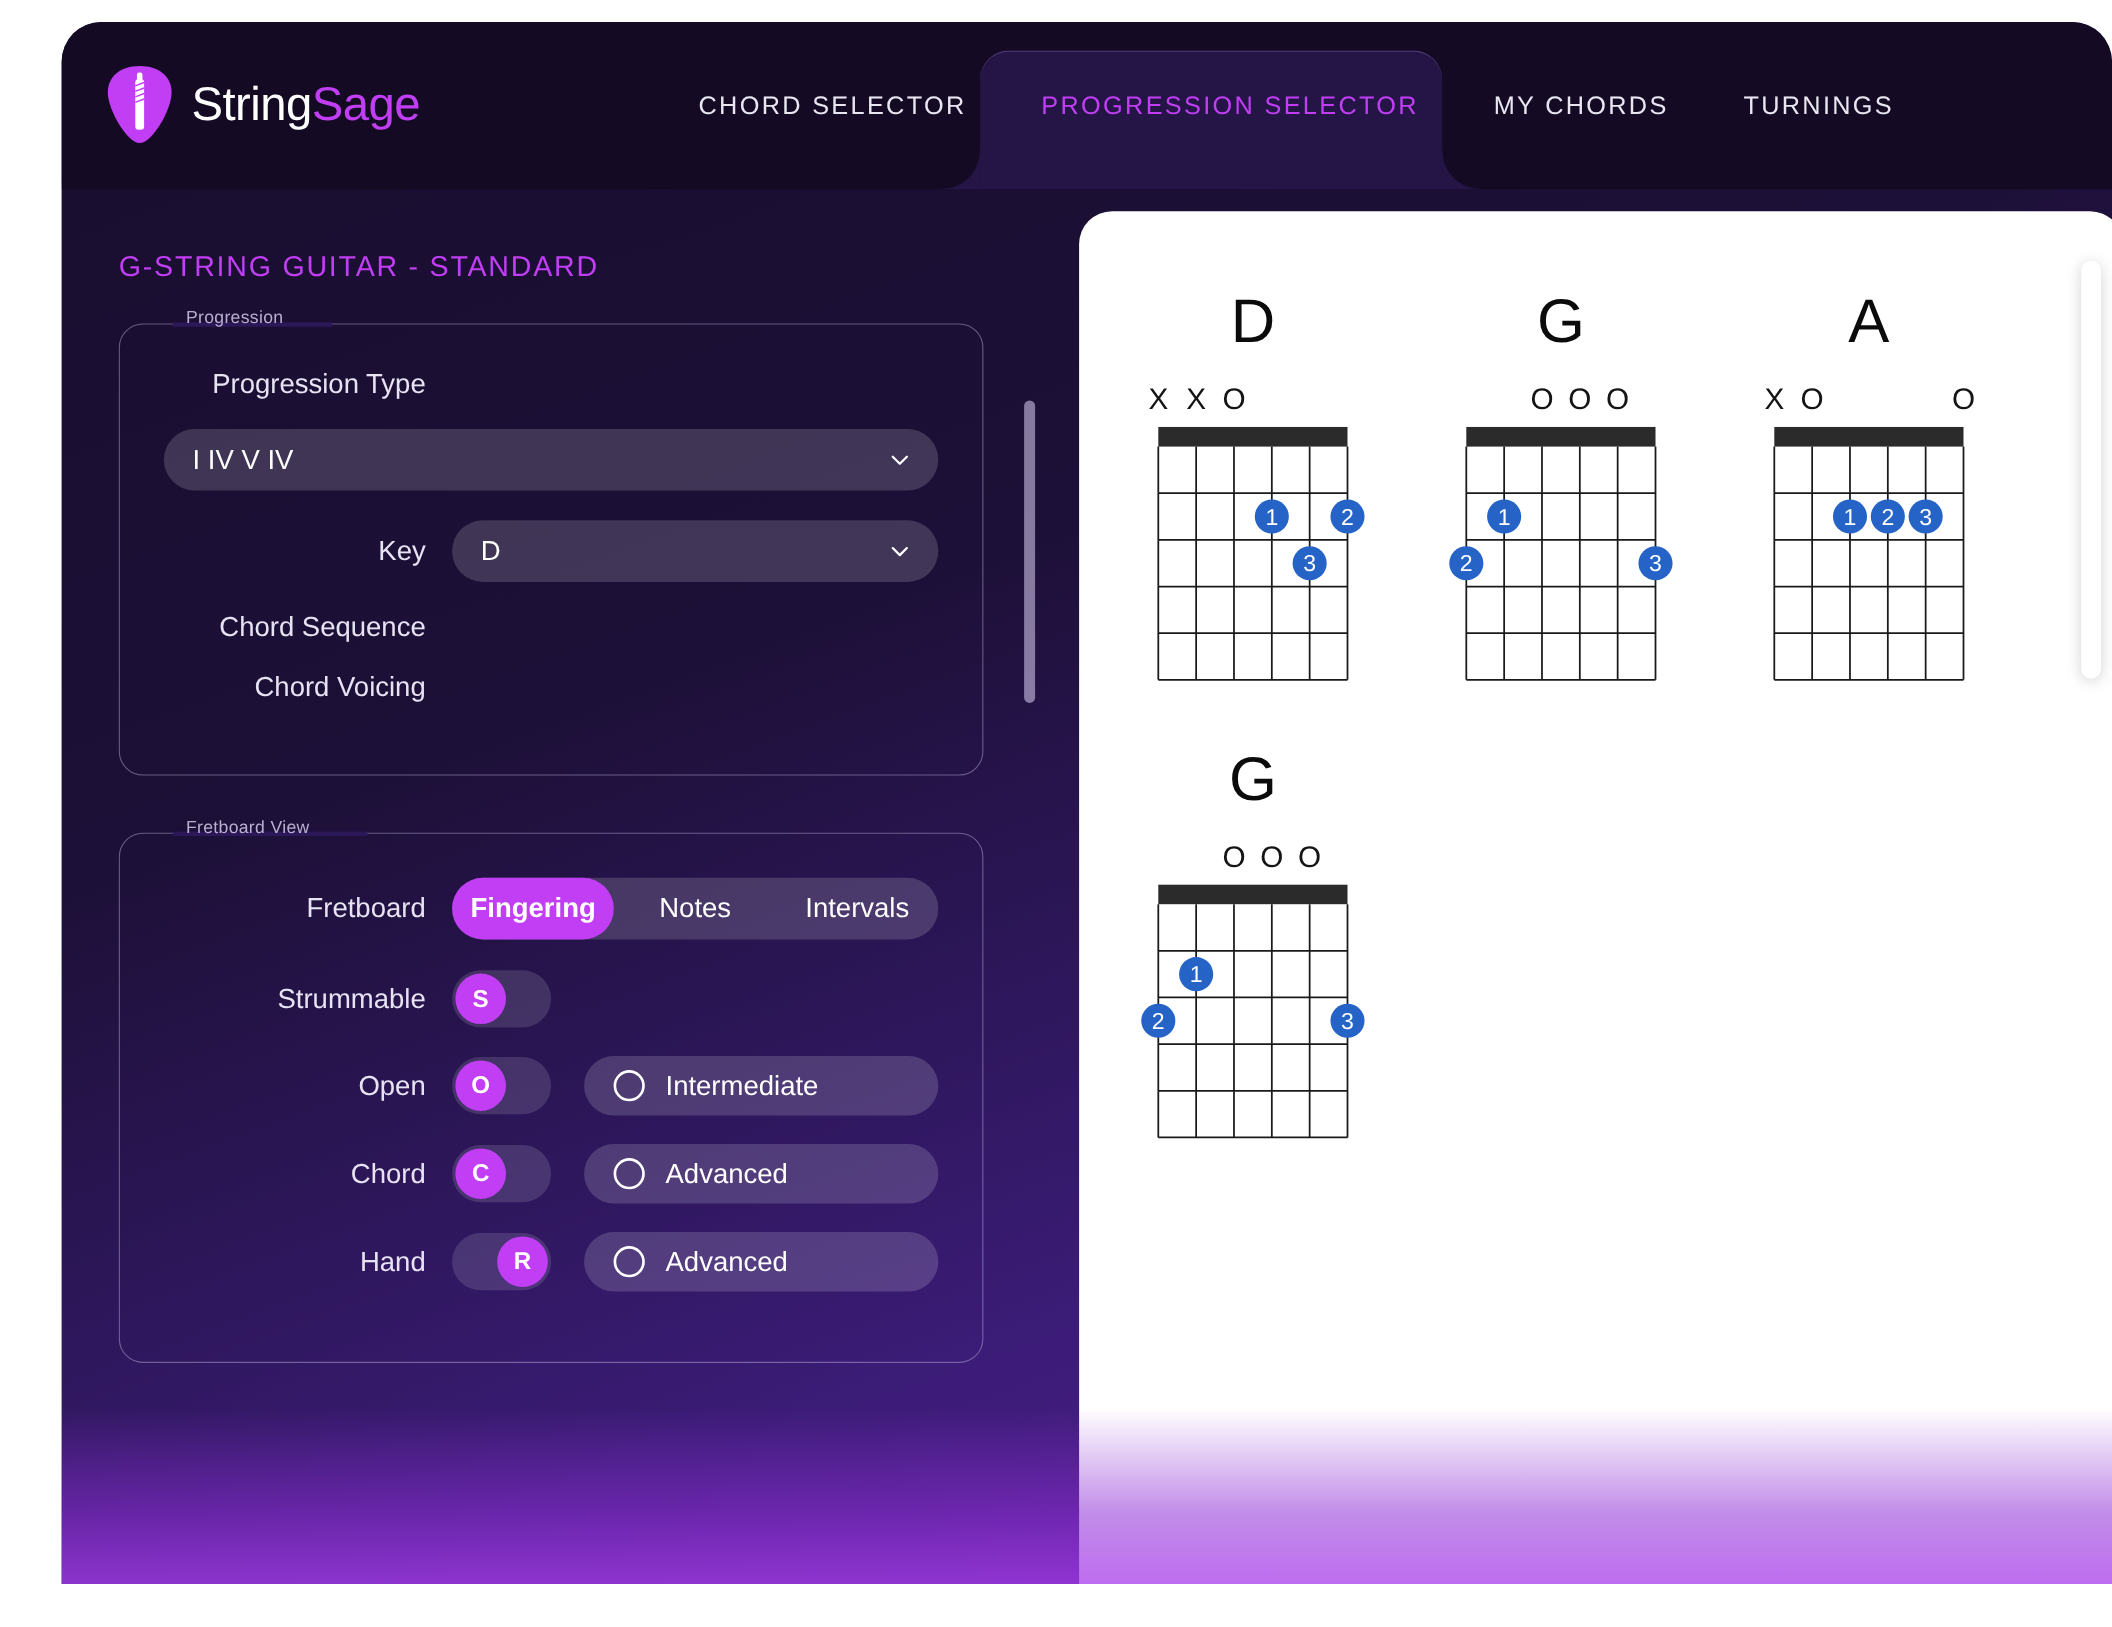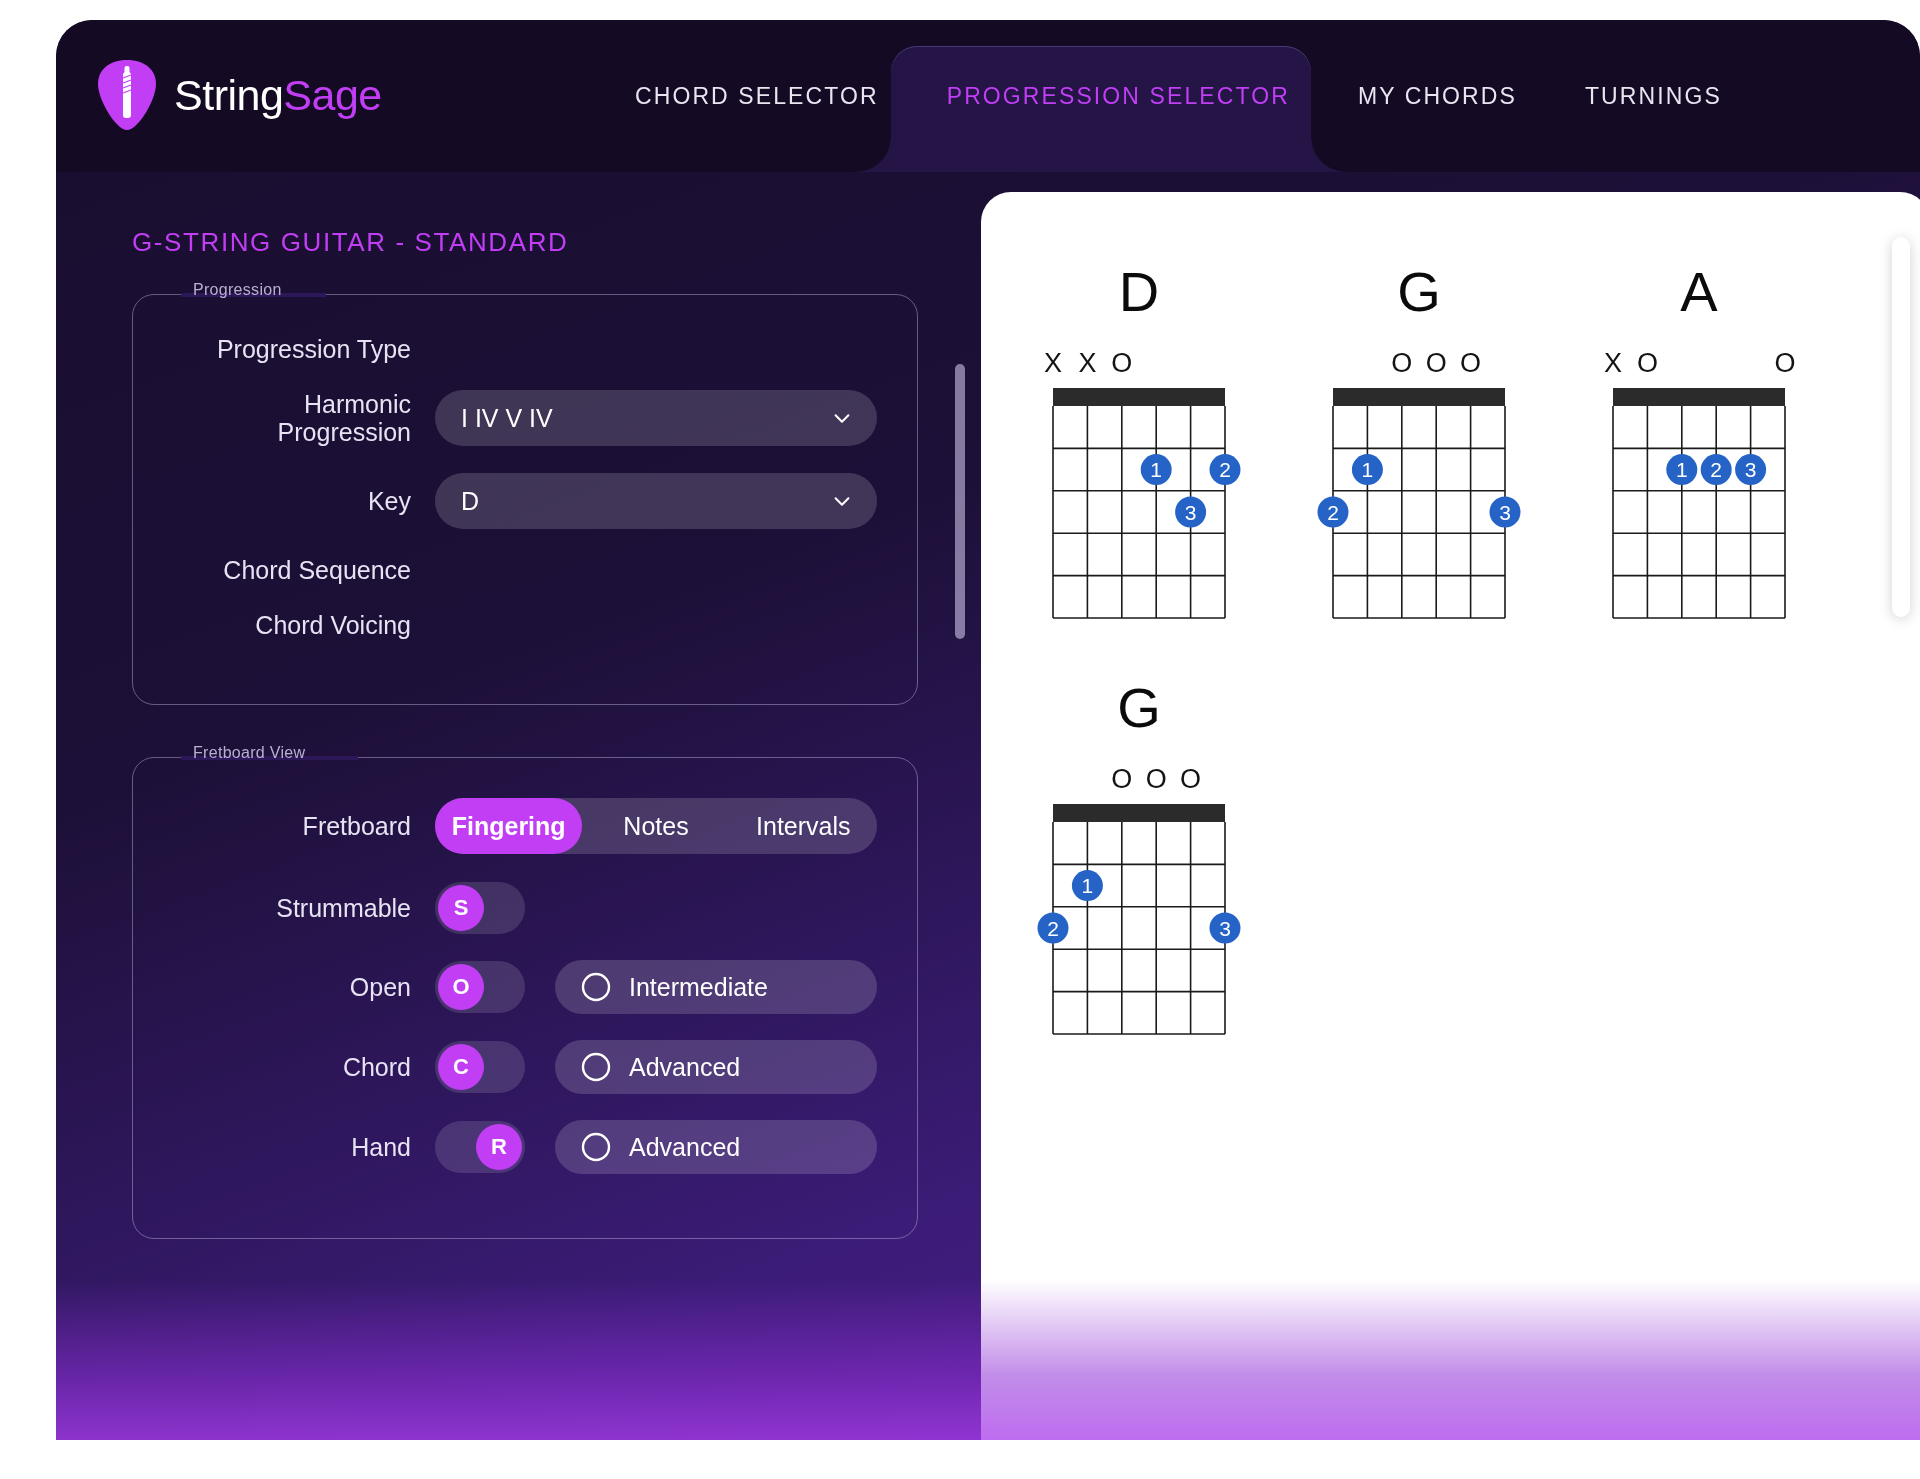--- a/index.html
+++ b/index.html
@@ -59,21 +59,20 @@
   #nav-tab-shape:before { left: -34px; background: radial-gradient(circle at 0% 0%, rgba(0,0,0,0) 33px, #241546 34px); }
   #nav-tab-shape:after { right: -34px; background: radial-gradient(circle at 100% 0%, rgba(0,0,0,0) 33px, #241546 34px); }
 
   
   #body-area { position: absolute; left: 0; top: 152px; width: 100%; bottom: 0; }
 
   
   #left-panel {
     position: absolute; left: 0px; top: 0; width: 910px; bottom: 0;
     padding: 55px 0 0 52px;
-    margin-left: 24px;
   }
   #panel-title {
     font-size: 26px; letter-spacing: 1.6px; color: #c13ef5; font-weight: 400;
     margin-bottom: 36px;
   }
 
   .fieldset {
     position: relative;
     width: 786px;
     border: 1px solid rgba(196,184,226,.45);
@@ -224,21 +223,20 @@
       <div id="panel-title">G-STRING GUITAR - STANDARD</div>
 
       <div class="fieldset">
         <div class="fieldset-legend" style="background: transparent; z-index: 2;">Progression</div>
 
         <div class="form-row">
           <div class="form-label">Progression Type</div>
         </div>
 
         <div class="form-row">
-          <div class="form-label">Harmonic Progression</div>
           <div class="control">
             <span>I IV V IV</span>
             <svg class="chev" viewBox="0 0 24 24">
                 <path d="M5 9l7 7 7-7" fill="none" stroke="#ffffff" stroke-width="2.2" stroke-linecap="round" stroke-linejoin="round"></path>
               </svg>
           </div>
         </div>
 
         <div class="form-row">
           <div class="form-label">Key</div>

